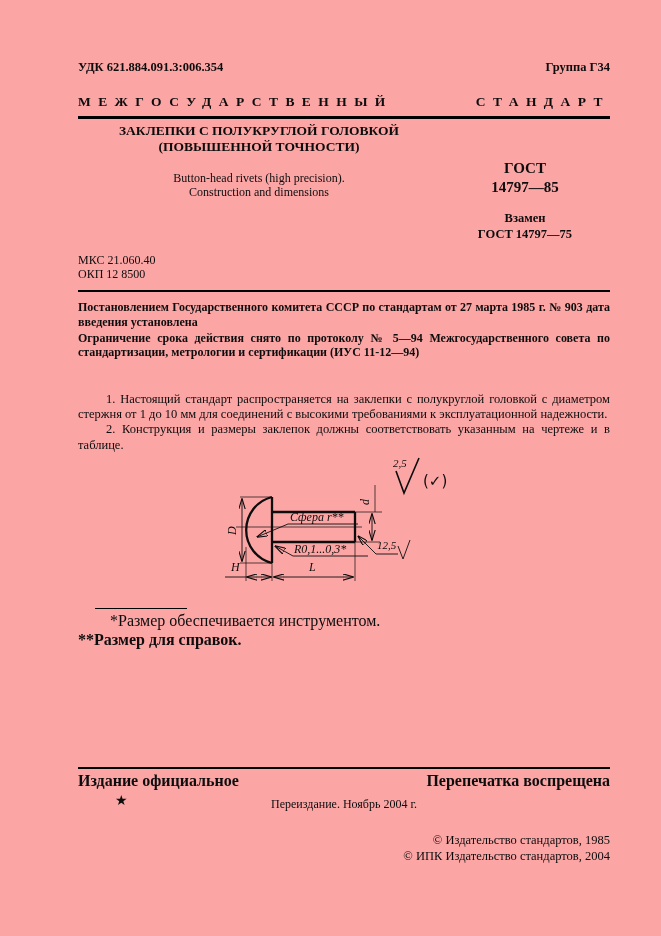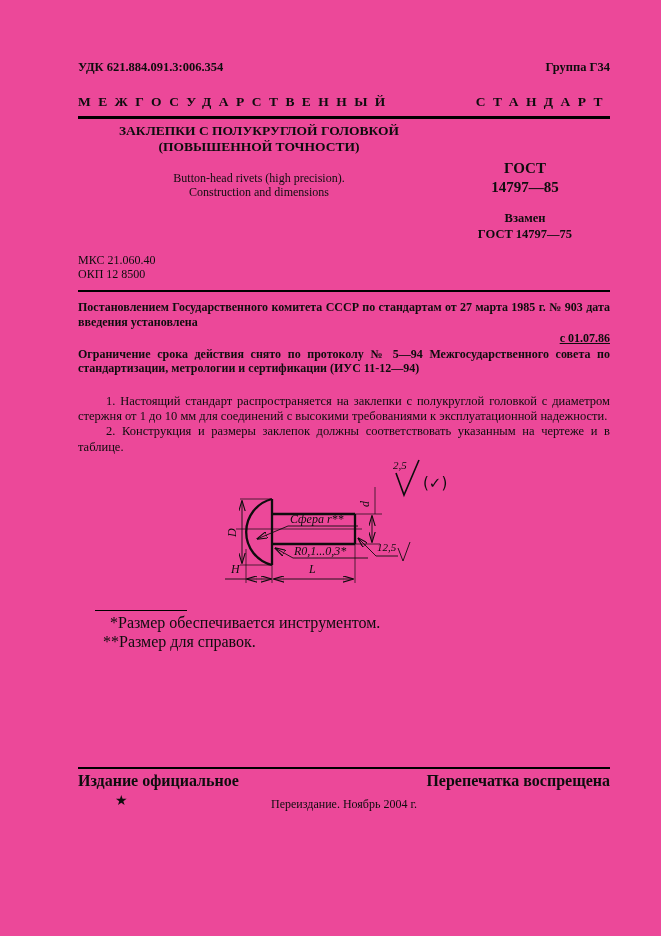--- a/index.html
+++ b/index.html
@@ -1,17 +1,17 @@
 <!DOCTYPE html>
 <html><head>
 <meta charset="utf-8">
 <style>
   html,body{margin:0;padding:0;background:#fff;}
   .page{
-    position:relative;width:661px;height:936px;background:#ec4899;color:#0d0d0d;
+    position:relative;width:661px;height:936px;background:#fca5a5;color:#0d0d0d;
     font-family:"Liberation Serif",serif;overflow:hidden;
     box-sizing:border-box;padding:60px 51px 0 78px;
   }
   .row{display:flex;justify-content:space-between;align-items:baseline;}
   .udk-row{font-size:12.5px;font-weight:bold;}
   .mgs-row{margin-top:19px;font-size:13.5px;font-weight:bold;display:flex;justify-content:space-between;}
   .mgs-row span{letter-spacing:0.55em;white-space:nowrap;}
   .rule-thick{border:0;border-top:3.5px solid #000;margin:6px 0 0 0;}
   .rule-mid{border:0;border-top:2px solid #000;margin:9px 0 0 0;}
   .title-row{display:flex;}
@@ -20,26 +20,26 @@
   .title-sub{font-size:12.5px;font-weight:bold;margin-top:14px;}
   .title-en{font-size:12px;margin-top:16px;line-height:1.2;}
   .title-right{flex:1;text-align:center;padding-top:40px;}
   .gost-num{font-size:15px;font-weight:bold;line-height:1.25;}
   .vzamen{font-size:12.5px;font-weight:bold;margin-top:13px;line-height:1.3;}
   .codes{margin-top:11px;font-size:12px;line-height:1.18;}
   .decree{margin-top:8px;font-size:12px;font-weight:bold;line-height:1.22;text-align:justify;}
   .date-line{font-size:12px;font-weight:bold;text-align:right;text-decoration:underline;margin-top:1px;}
   .decree2{margin-top:1px;font-size:12px;font-weight:bold;line-height:1.22;text-align:justify;}
   .clause{font-size:12.5px;line-height:1.22;text-align:justify;text-indent:28px;}
-  .clause1{margin-top:18px;}
+  .clause1{margin-top:32px;}
   .drawing-wrap{margin:2px 0 0 122px;}
   .fn-rule{border:0;border-top:1.5px solid #000;width:92px;margin:4px 0 0 17px;}
   .footnotes{font-size:16px;line-height:1.2;margin-top:2px;}
   .fn1{margin-left:32px;}
-  .fn2{margin-left:25px;}
+  .fn2{font-weight:bold;}
   .footer{position:absolute;left:78px;right:51px;top:767px;}
   .footer-rule{border:0;border-top:2px solid #000;margin:0;}
   .footer-row{display:flex;justify-content:space-between;font-size:16px;font-weight:bold;margin-top:3px;}
   .star-row{position:relative;height:30px;}
   .star{position:absolute;left:37px;top:2px;font-size:14px;font-family:"DejaVu Sans",sans-serif;}
   .reissue{position:absolute;left:0;right:0;top:7px;text-align:center;font-size:12px;}
   .copyright{margin-top:12px;text-align:right;font-size:12.5px;line-height:1.3;}
   svg text{font-family:"Liberation Serif",serif;font-style:italic;fill:#0d0d0d;}
   svg .lbl{font-size:12px;}
   svg .rg{font-size:11px;}
@@ -89,21 +89,20 @@
   </div>
 
   <div class="codes">
     <div>МКС 21.060.40</div>
     <div>ОКП 12 8500</div>
   </div>
 
   <hr class="rule-mid">
 
   <div class="decree">Постановлением Государственного комитета СССР по стандартам от 27 марта 1985 г. № 903 дата введения установлена</div>
-  <div class="date-line">с 01.07.86</div>
   <div class="decree2">Ограничение срока действия снято по протоколу № 5—94 Межгосударственного совета по стандартизации, метрологии и сертификации (ИУС 11-12—94)</div>
 
   <div class="clause clause1">1. Настоящий стандарт распространяется на заклепки с полукруглой головкой с диаметром стержня от 1 до 10 мм для соединений с высокими требованиями к эксплуатационной надежности.</div>
   <div class="clause">2. Конструкция и размеры заклепок должны соответствовать указанным на чертеже и в таблице.</div>
 
   <div class="drawing-wrap">
     <svg viewBox="0 0 300 145" width="300" height="145">
       <defs>
         <marker id="arr" viewBox="0 0 10 6" refX="9.5" refY="3" markerWidth="11" markerHeight="7" orient="auto" markerUnits="userSpaceOnUse">
           <path d="M0,0 L10,3 L0,6 z" fill="#0d0d0d" stroke="none"></path>
@@ -169,15 +168,19 @@
   <div class="footer">
     <hr class="footer-rule">
     <div class="footer-row">
       <span>Издание официальное</span>
       <span>Перепечатка воспрещена</span>
     </div>
     <div class="star-row">
       <span class="star">★</span>
       <span class="reissue">Переиздание.  Ноябрь 2004 г.</span>
     </div>
+    <div class="copyright">
+      <div>©  Издательство стандартов, 1985</div>
+      <div>©  ИПК Издательство стандартов, 2004</div>
+    </div>
   </div>
 
 </div>
 
 </body></html>

